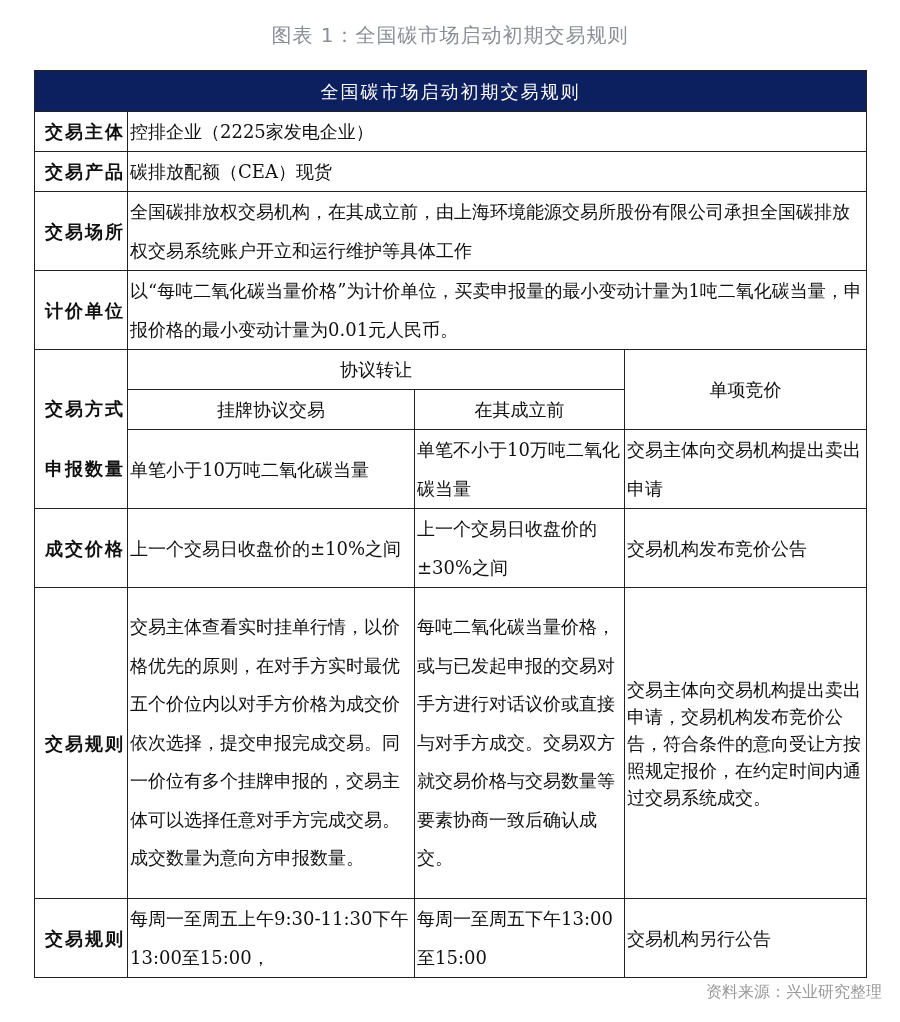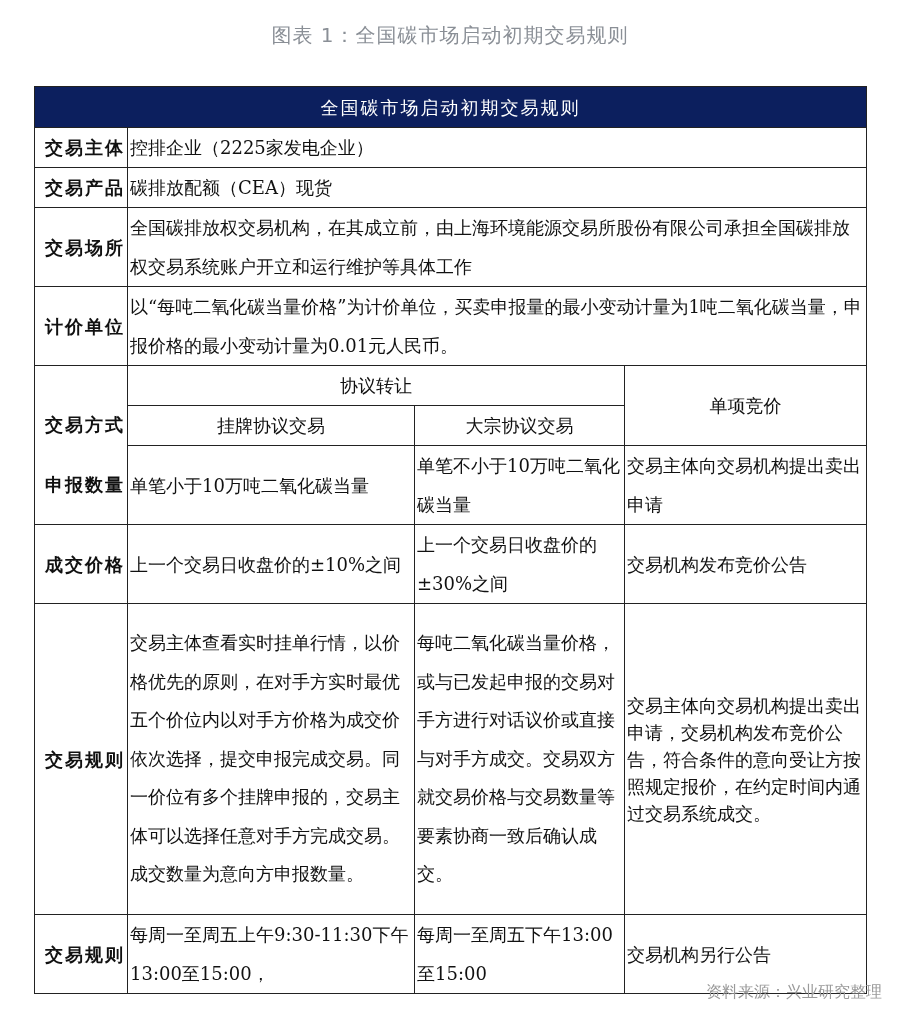--- a/index.html
+++ b/index.html
@@ -1,20 +1,20 @@
 <!DOCTYPE html>
 <html><head>
 <meta charset="utf-8">
 <style>
   html, body { margin:0; padding:0; background:#ffffff; }
   body { width:900px; height:1022px; position:relative; overflow:hidden;
          font-family:"DejaVu Serif", serif; color:#111; }
   .fig-title { position:absolute; top:22px; left:0; width:900px; text-align:center;
          font-family:"DejaVu Sans", sans-serif; font-size:20px; color:#8a8f96; letter-spacing:1px; }
-  table.rules { position:absolute; left:34px; top:86px; width:832px;
+  table.rules { position:absolute; left:34px; top:70px; width:832px;
          border-collapse:collapse; table-layout:fixed; font-size:18px; }
   table.rules td { border:1px solid #222; padding:0 2px; vertical-align:middle; line-height:39px; }
   td.hdr { background:#0c1f5e; color:#fff; text-align:center; height:40px; font-size:18px; letter-spacing:2px; }
   td.lbl { font-weight:bold; text-align:right; font-size:18px; letter-spacing:2px; white-space:nowrap; padding:0; }
   td.c { text-align:center; }
   td.dash-top { border-top:1px dashed #333 !important;margin-left:24px; }
   td.top { vertical-align:top; }
   .source { position:absolute; right:18px; top:982px; font-family:"DejaVu Sans", sans-serif;
          font-size:16px; color:#9a9a9a; }
   .wm { position:absolute; right:12px; top:1024px; display:flex; align-items:center; gap:4px; }
@@ -55,21 +55,21 @@
     <td class="lbl">计价单位</td>
     <td colspan="3">以“每吨二氧化碳当量价格”为计价单位，买卖申报量的最小变动计量为1吨二氧化碳当量，申报价格的最小变动计量为0.01元人民币。</td>
   </tr>
   <tr>
     <td class="lbl" rowspan="2" style="vertical-align:bottom; padding-bottom:2px; border-bottom:none;">交易方式</td>
     <td class="c" colspan="2">协议转让</td>
     <td class="c" rowspan="2">单项竞价</td>
   </tr>
   <tr>
     <td class="c">挂牌协议交易</td>
-    <td class="c">大宗协议交易</td>
+    <td class="c">在其成立前</td>
   </tr>
   <tr>
     <td class="lbl" style="border-top:none;">申报数量</td>
     <td class="dash-top top">单笔小于10万吨二氧化碳当量</td>
     <td class="dash-top top">单笔不小于10万吨二氧化碳当量</td>
     <td class="dash-top top">交易主体向交易机构提出卖出申请</td>
   </tr>
   <tr>
     <td class="lbl dash-top">成交价格</td>
     <td class="dash-top top">上一个交易日收盘价的±10%之间</td>

